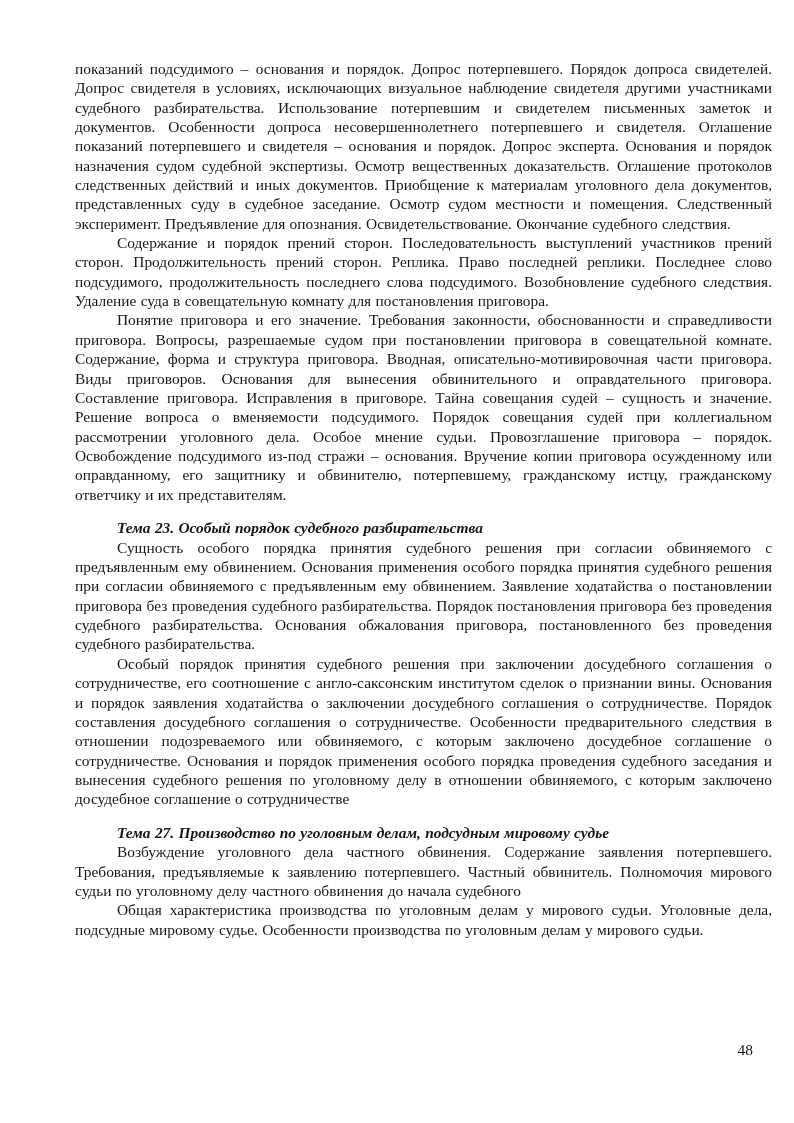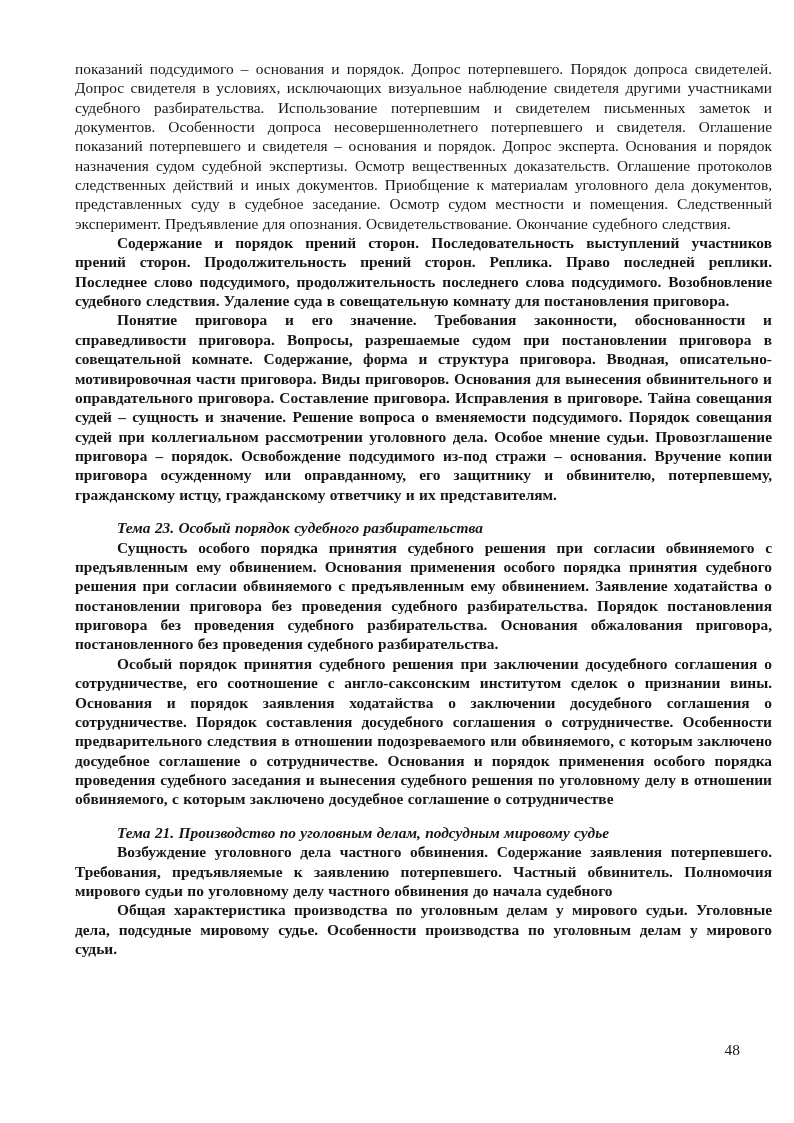--- a/index.html
+++ b/index.html
@@ -25,48 +25,47 @@
   }
   .text-block p {
     margin: 0;
     font-size: 15.4px;
     line-height: 19.35px;
     text-align: justify;
     word-spacing: 0.5px;
   }
   .text-block p.indent {
     text-indent: 42px;
-    font-weight: bold;
   }
   .text-block p.topic {
     margin-top: 14.5px;
     font-weight: bold;
     font-style: italic;
     text-align: left;
     text-indent: 42px;
     font-family: Liberation Serif, serif;
   }
   .page-number {
     position: absolute;
     top: 1040px;
-    right: 90px;
+    right: 77px;
     font-size: 15.4px;
     line-height: 19px;
     color: #161616;
   }
 </style>
 </head>
 <body>
 
 <div class="page">
   <div class="text-block" id="text-block">
       <p class="">показаний подсудимого – основания и порядок. Допрос потерпевшего. Порядок допроса свидетелей. Допрос свидетеля в условиях, исключающих визуальное наблюдение свидетеля другими участниками судебного разбирательства. Использование потерпевшим и свидетелем письменных заметок и документов. Особенности допроса несовершеннолетнего потерпевшего и свидетеля. Оглашение показаний потерпевшего и свидетеля – основания и порядок. Допрос эксперта. Основания и порядок назначения судом судебной экспертизы. Осмотр вещественных доказательств. Оглашение протоколов следственных действий и иных документов. Приобщение к материалам уголовного дела документов, представленных суду в судебное заседание. Осмотр судом местности и помещения. Следственный эксперимент. Предъявление для опознания. Освидетельствование. Окончание судебного следствия.</p>
       <p class="indent">Содержание и порядок прений сторон. Последовательность выступлений участников прений сторон. Продолжительность прений сторон. Реплика. Право последней реплики. Последнее слово подсудимого, продолжительность последнего слова подсудимого. Возобновление судебного следствия. Удаление суда в совещательную комнату для постановления приговора.</p>
       <p class="indent">Понятие приговора и его значение. Требования законности, обоснованности и справедливости приговора. Вопросы, разрешаемые судом при постановлении приговора в совещательной комнате. Содержание, форма и структура приговора. Вводная, описательно-мотивировочная части приговора. Виды приговоров. Основания для вынесения обвинительного и оправдательного приговора. Составление приговора. Исправления в приговоре. Тайна совещания судей – сущность и значение. Решение вопроса о вменяемости подсудимого. Порядок совещания судей при коллегиальном рассмотрении уголовного дела. Особое мнение судьи. Провозглашение приговора – порядок. Освобождение подсудимого из-под стражи – основания. Вручение копии приговора осужденному или оправданному, его защитнику и обвинителю, потерпевшему, гражданскому истцу, гражданскому ответчику и их представителям.</p>
       <p class="topic">Тема 23. Особый порядок судебного разбирательства</p>
       <p class="indent">Сущность особого порядка принятия судебного решения при согласии обвиняемого с предъявленным ему обвинением. Основания применения особого порядка принятия судебного решения при согласии обвиняемого с предъявленным ему обвинением. Заявление ходатайства о постановлении приговора без проведения судебного разбирательства. Порядок постановления приговора без проведения судебного разбирательства. Основания обжалования приговора, постановленного без проведения судебного разбирательства.</p>
       <p class="indent">Особый порядок принятия судебного решения при заключении досудебного соглашения о сотрудничестве, его соотношение с англо-саксонским институтом сделок о признании вины. Основания и порядок заявления ходатайства о заключении досудебного соглашения о сотрудничестве. Порядок составления досудебного соглашения о сотрудничестве. Особенности предварительного следствия в отношении подозреваемого или обвиняемого, с которым заключено досудебное соглашение о сотрудничестве. Основания и порядок применения особого порядка проведения судебного заседания и вынесения судебного решения по уголовному делу в отношении обвиняемого, с которым заключено досудебное соглашение о сотрудничестве</p>
-      <p class="topic">Тема 21. Производство по уголовным делам, подсудным мировому судье</p>
+      <p class="topic">Тема 27. Производство по уголовным делам, подсудным мировому судье</p>
       <p class="indent">Возбуждение уголовного дела частного обвинения. Содержание заявления потерпевшего. Требования, предъявляемые к заявлению потерпевшего. Частный обвинитель. Полномочия мирового судьи по уголовному делу частного обвинения до начала судебного</p>
       <p class="indent">Общая характеристика производства по уголовным делам у мирового судьи. Уголовные дела, подсудные мировому судье. Особенности производства по уголовным делам у мирового судьи.</p>
     </div>
   <div class="page-number">48</div>
 </div>
 
 </body></html>

